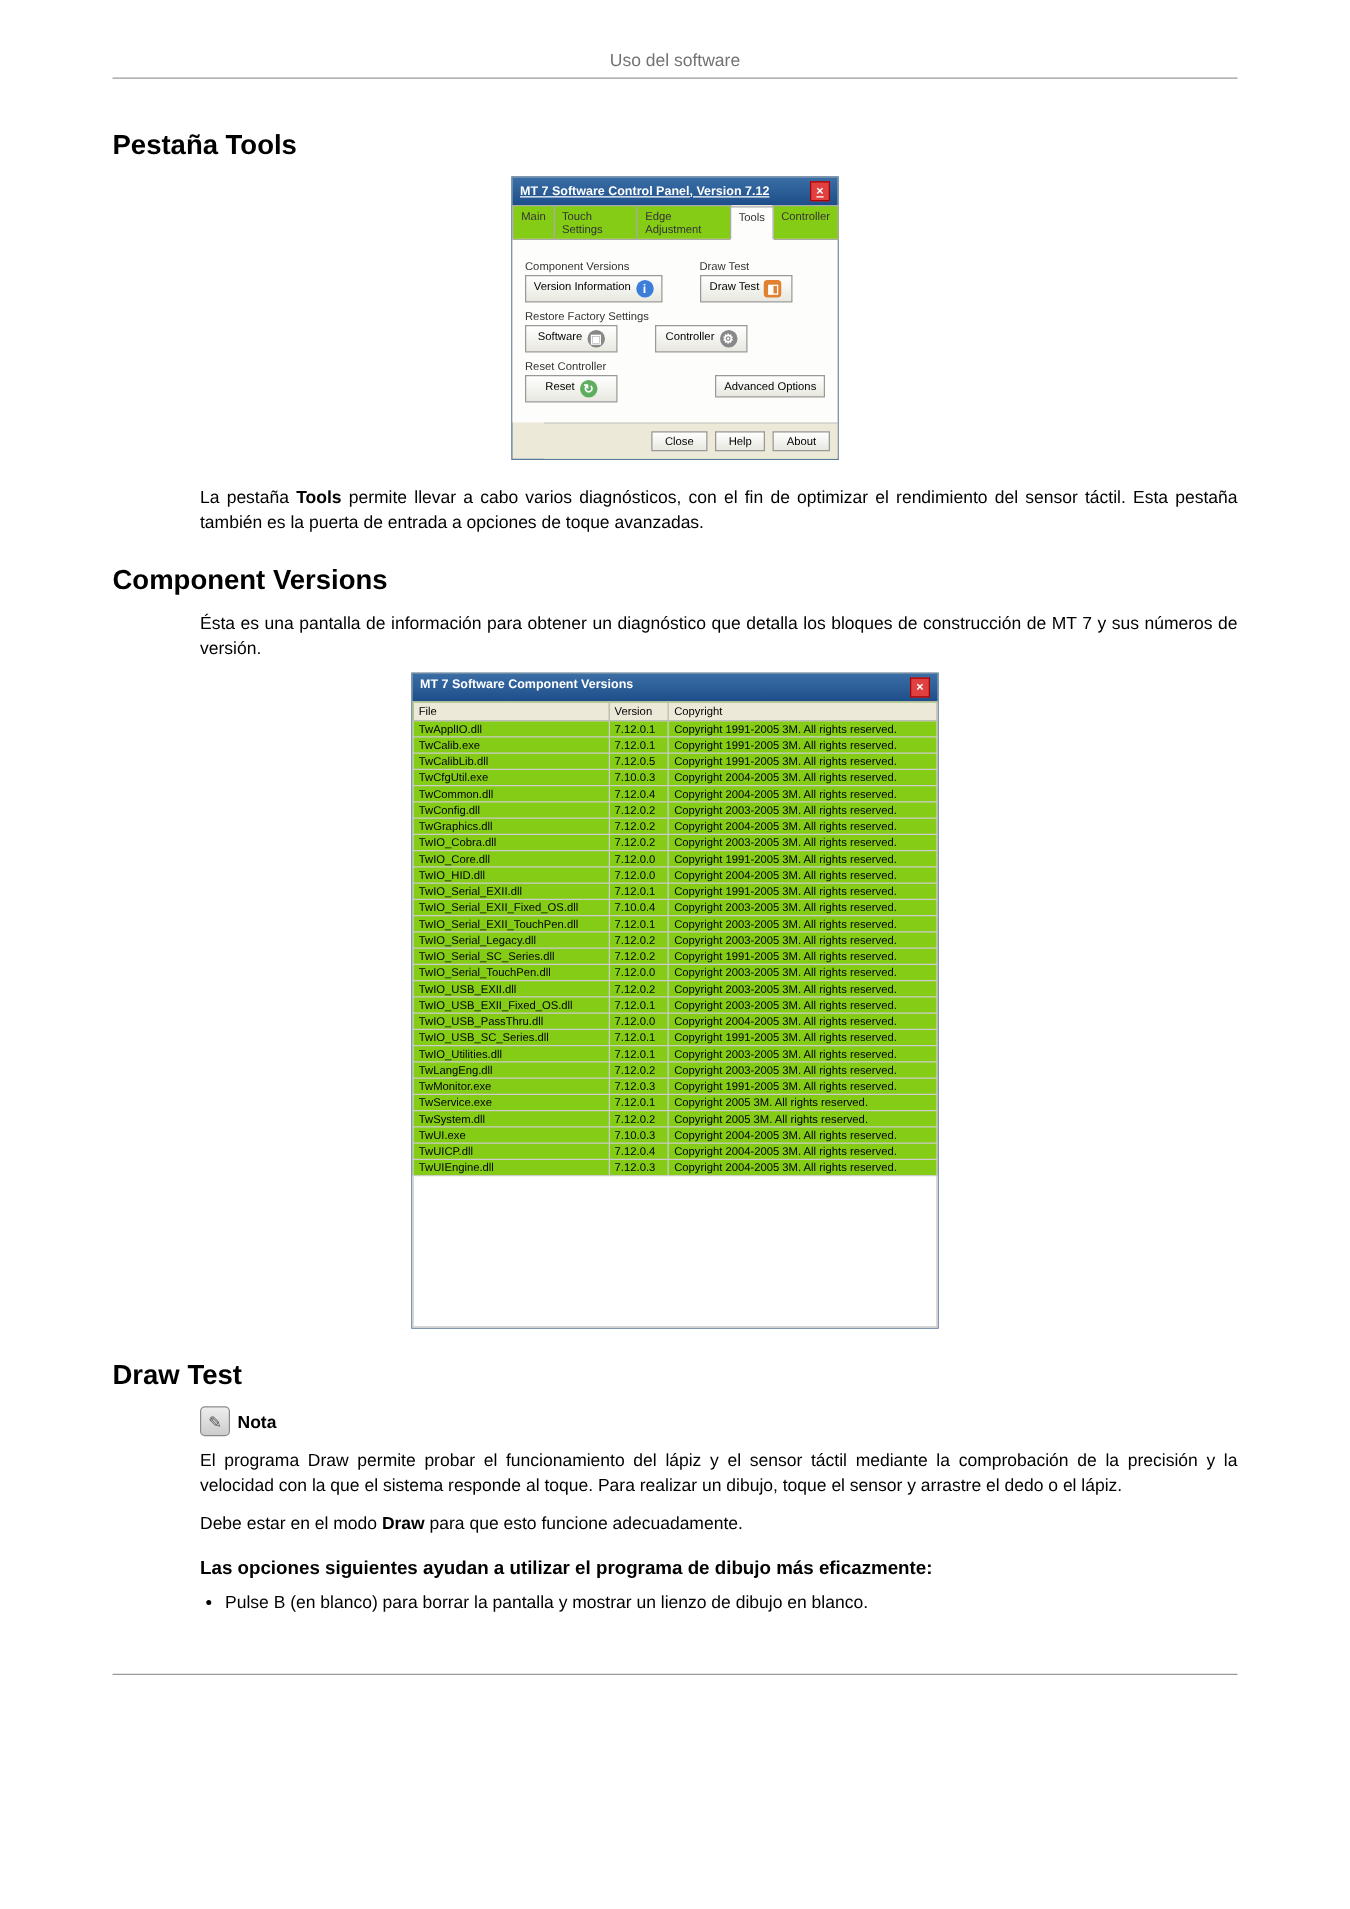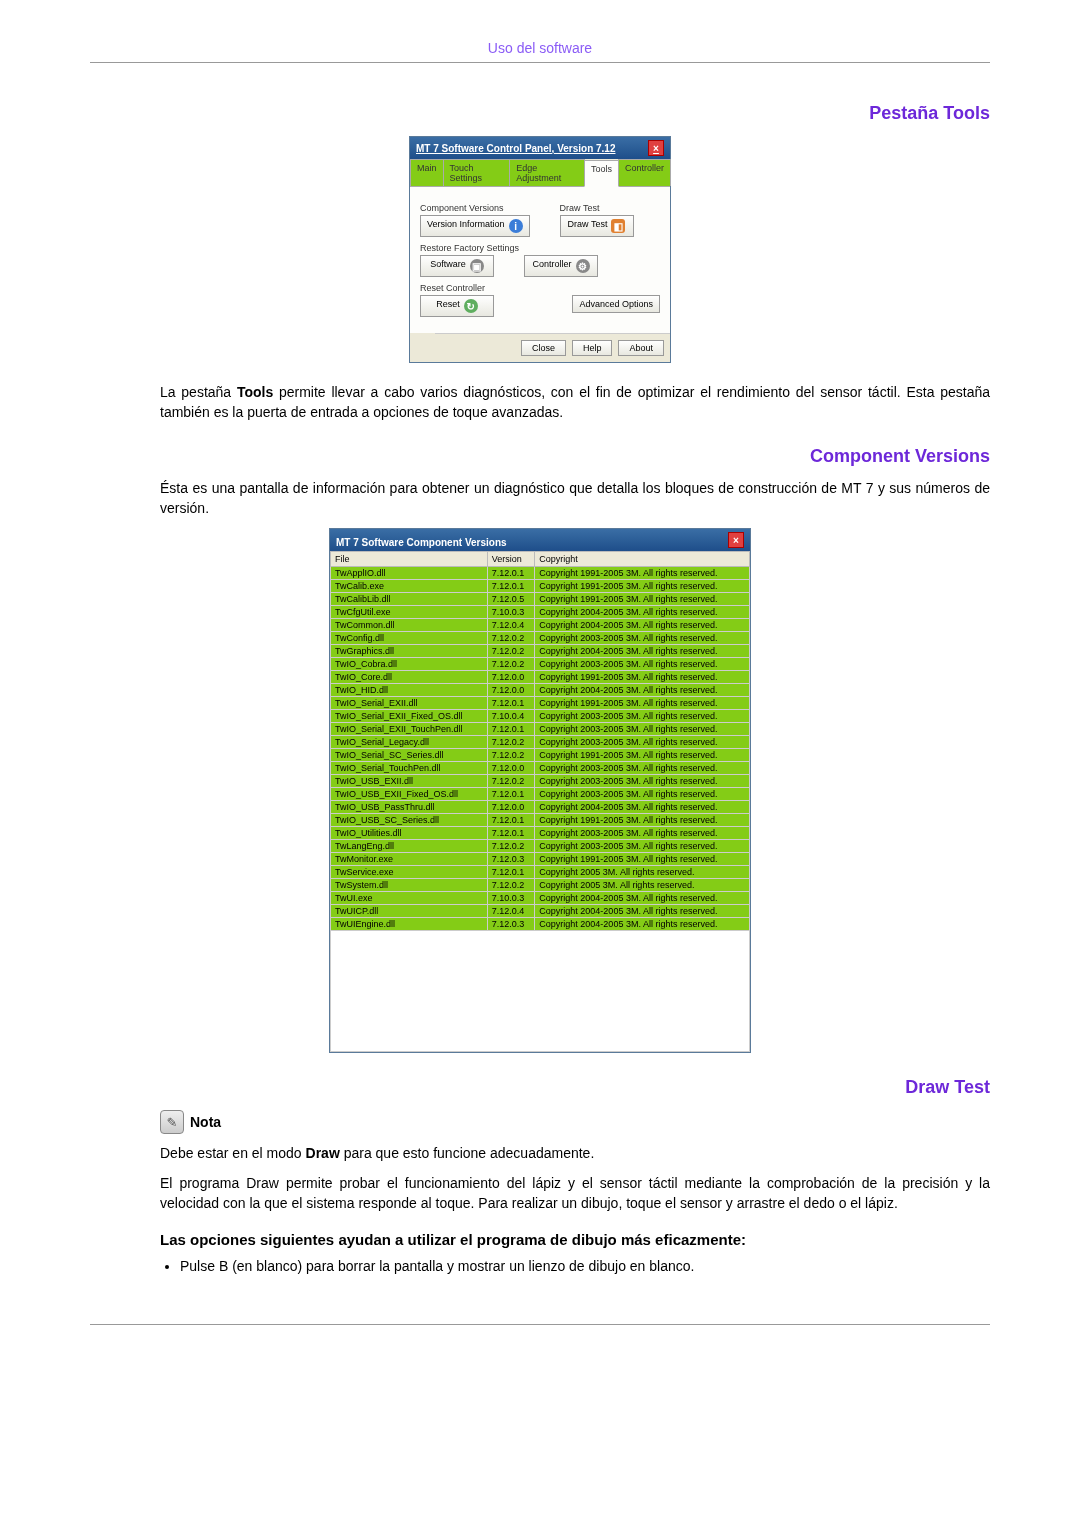--- a/index.html
+++ b/index.html
@@ -10,31 +10,30 @@
     font-size: 14px;
     color: #000;
     width: 1080px;
   }
   .page {
     padding: 40px 90px 60px 90px;
   }
   .header-title {
     text-align: center;
     font-size: 14px;
-    color: #8b5cf6;
+    color: #737373;
     padding-bottom: 6px;
     border-bottom: 1px solid #999;
     margin-bottom: 40px;
   }
   h2.section {
-    font-size: 18px;
+    font-size: 22px;
     font-weight: bold;
-    color: #6d28d9;
+    color: #000000;
     margin: 24px 0 12px 0;
-    text-align: right;
   }
   .body-indent {
     margin-left: 70px;
   }
   p {
     margin: 10px 0;
     line-height: 1.4;
     text-align: justify;
   }
   .bold-inline { font-weight: bold; }
@@ -136,21 +135,21 @@
     width: 420px;
     margin: 8px auto 20px auto;
     border:1px solid #5a7a9a;
     font-family: Tahoma, Arial, sans-serif;
     font-size:10px;
     background:#ece9d8;
   }
   .cv-title {
     background: linear-gradient(#3a6ea5,#1e4e8a);
     color:#fff;padding:3px 6px;font-weight:bold;font-size:10px;
-    display:flex;justify-content:space-between;align-items:flex-end;
+    display:flex;justify-content:space-between;align-items:flex-start;
   }
   .cv-table {
     width:100%;
     border-collapse:collapse;
     background:#84cc16;
     font-size:9px;
   }
   .cv-table th {
     text-align:left;
     background:#ece9d8;
@@ -412,24 +411,24 @@
     <div class="cv-blank"></div>
   </div>
 
   <h2 class="section">Draw Test</h2>
 
   <div class="body-indent">
     <div class="note-row">
       <span class="note-icon">✎</span>
       <span class="bold-inline">Nota</span>
     </div>
+    <p>El programa Draw permite probar el funcionamiento del lápiz y el sensor táctil mediante la comprobación de la precisión y la velocidad con la que el sistema responde al toque. Para realizar un dibujo, toque el sensor y arrastre el dedo o el lápiz.</p>
     <p>
       <span>Debe estar en el modo </span><span class="bold-inline">Draw</span><span> para que esto funcione adecuadamente.</span>
     </p>
-    <p>El programa Draw permite probar el funcionamiento del lápiz y el sensor táctil mediante la comprobación de la precisión y la velocidad con la que el sistema responde al toque. Para realizar un dibujo, toque el sensor y arrastre el dedo o el lápiz.</p>
     <div class="subhead">Las opciones siguientes ayudan a utilizar el programa de dibujo más eficazmente:</div>
     <ul class="bullets">
       <li>Pulse B (en blanco) para borrar la pantalla y mostrar un lienzo de dibujo en blanco.</li>
     </ul>
   </div>
 
   <div class="footer-rule"></div>
 </div>
 
 </body></html>

